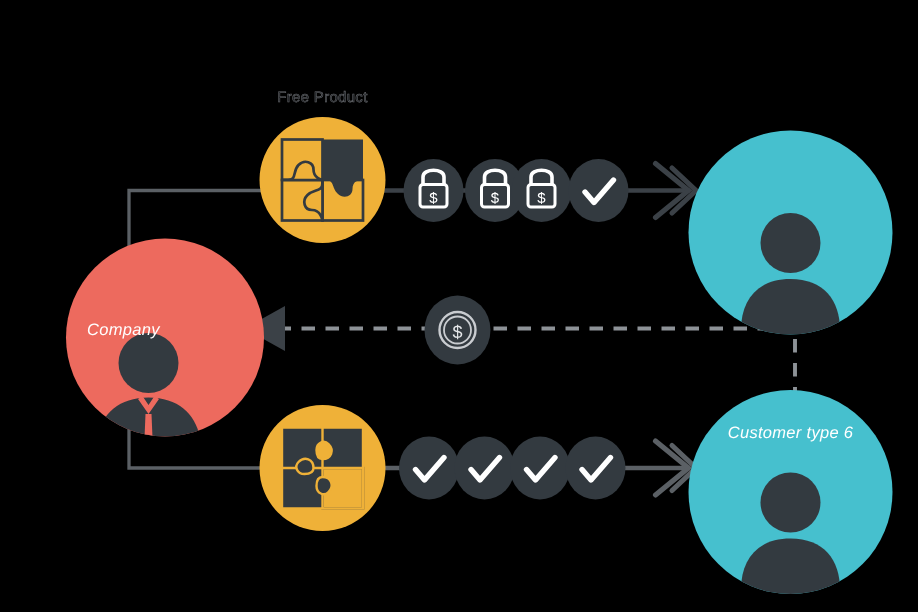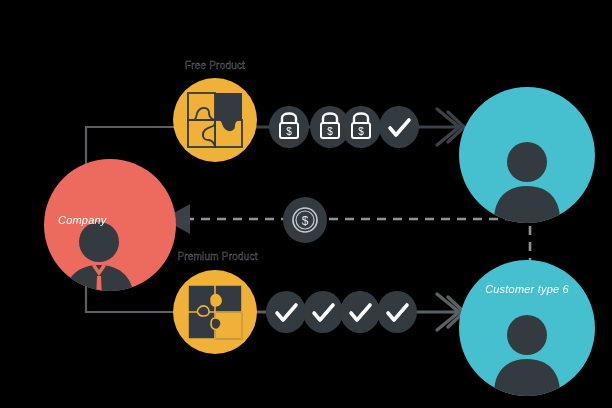--- a/index.html
+++ b/index.html
@@ -161,18 +161,17 @@
       <circle cx="0" cy="0" r="12" fill="none" stroke="#c9ccd0" stroke-width="1.6"></circle>
       <circle cx="0" cy="0" r="9" fill="none" stroke="#c9ccd0" stroke-width="1.2"></circle>
       <text x="0" y="5" fill="#e6e8ea" font-size="12" font-family="'Liberation Sans', sans-serif" text-anchor="middle">$</text>
     </g>
   </svg>
 
   <div class="lbl node-label" style="left:58px;top:198px;width:104px;text-align:left;margin-top:16px;">Company</div>
 
   <div class="lbl prod-label" style="left:160px;top:60px;width:110px;text-align:center;">Free Product</div>
 
-  <div class="lbl prod-label" style="left:160px;top:251px;width:115px;text-align:center;">Premium Product</div>
 
 
   <div class="lbl node-label" style="left:463px;top:283px;width:128px;text-align:center;">Customer type 6</div>
 
 </div>
 
 </body></html>

